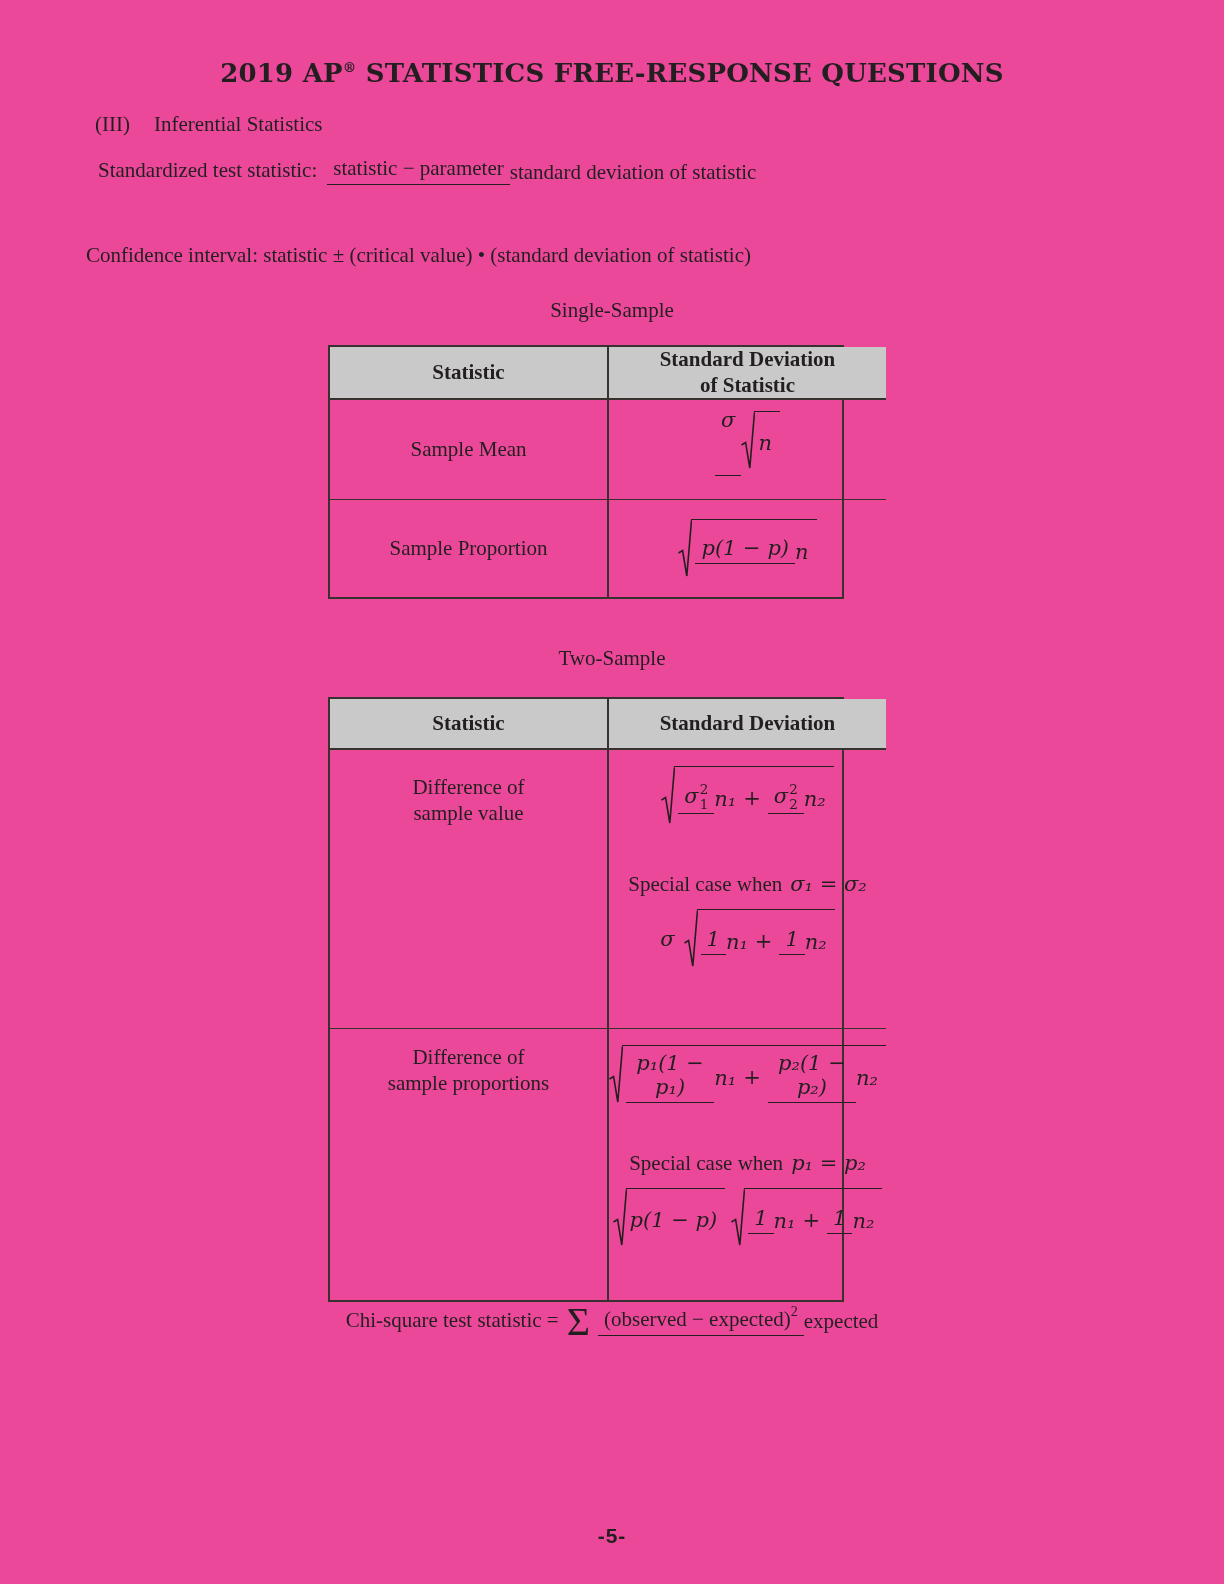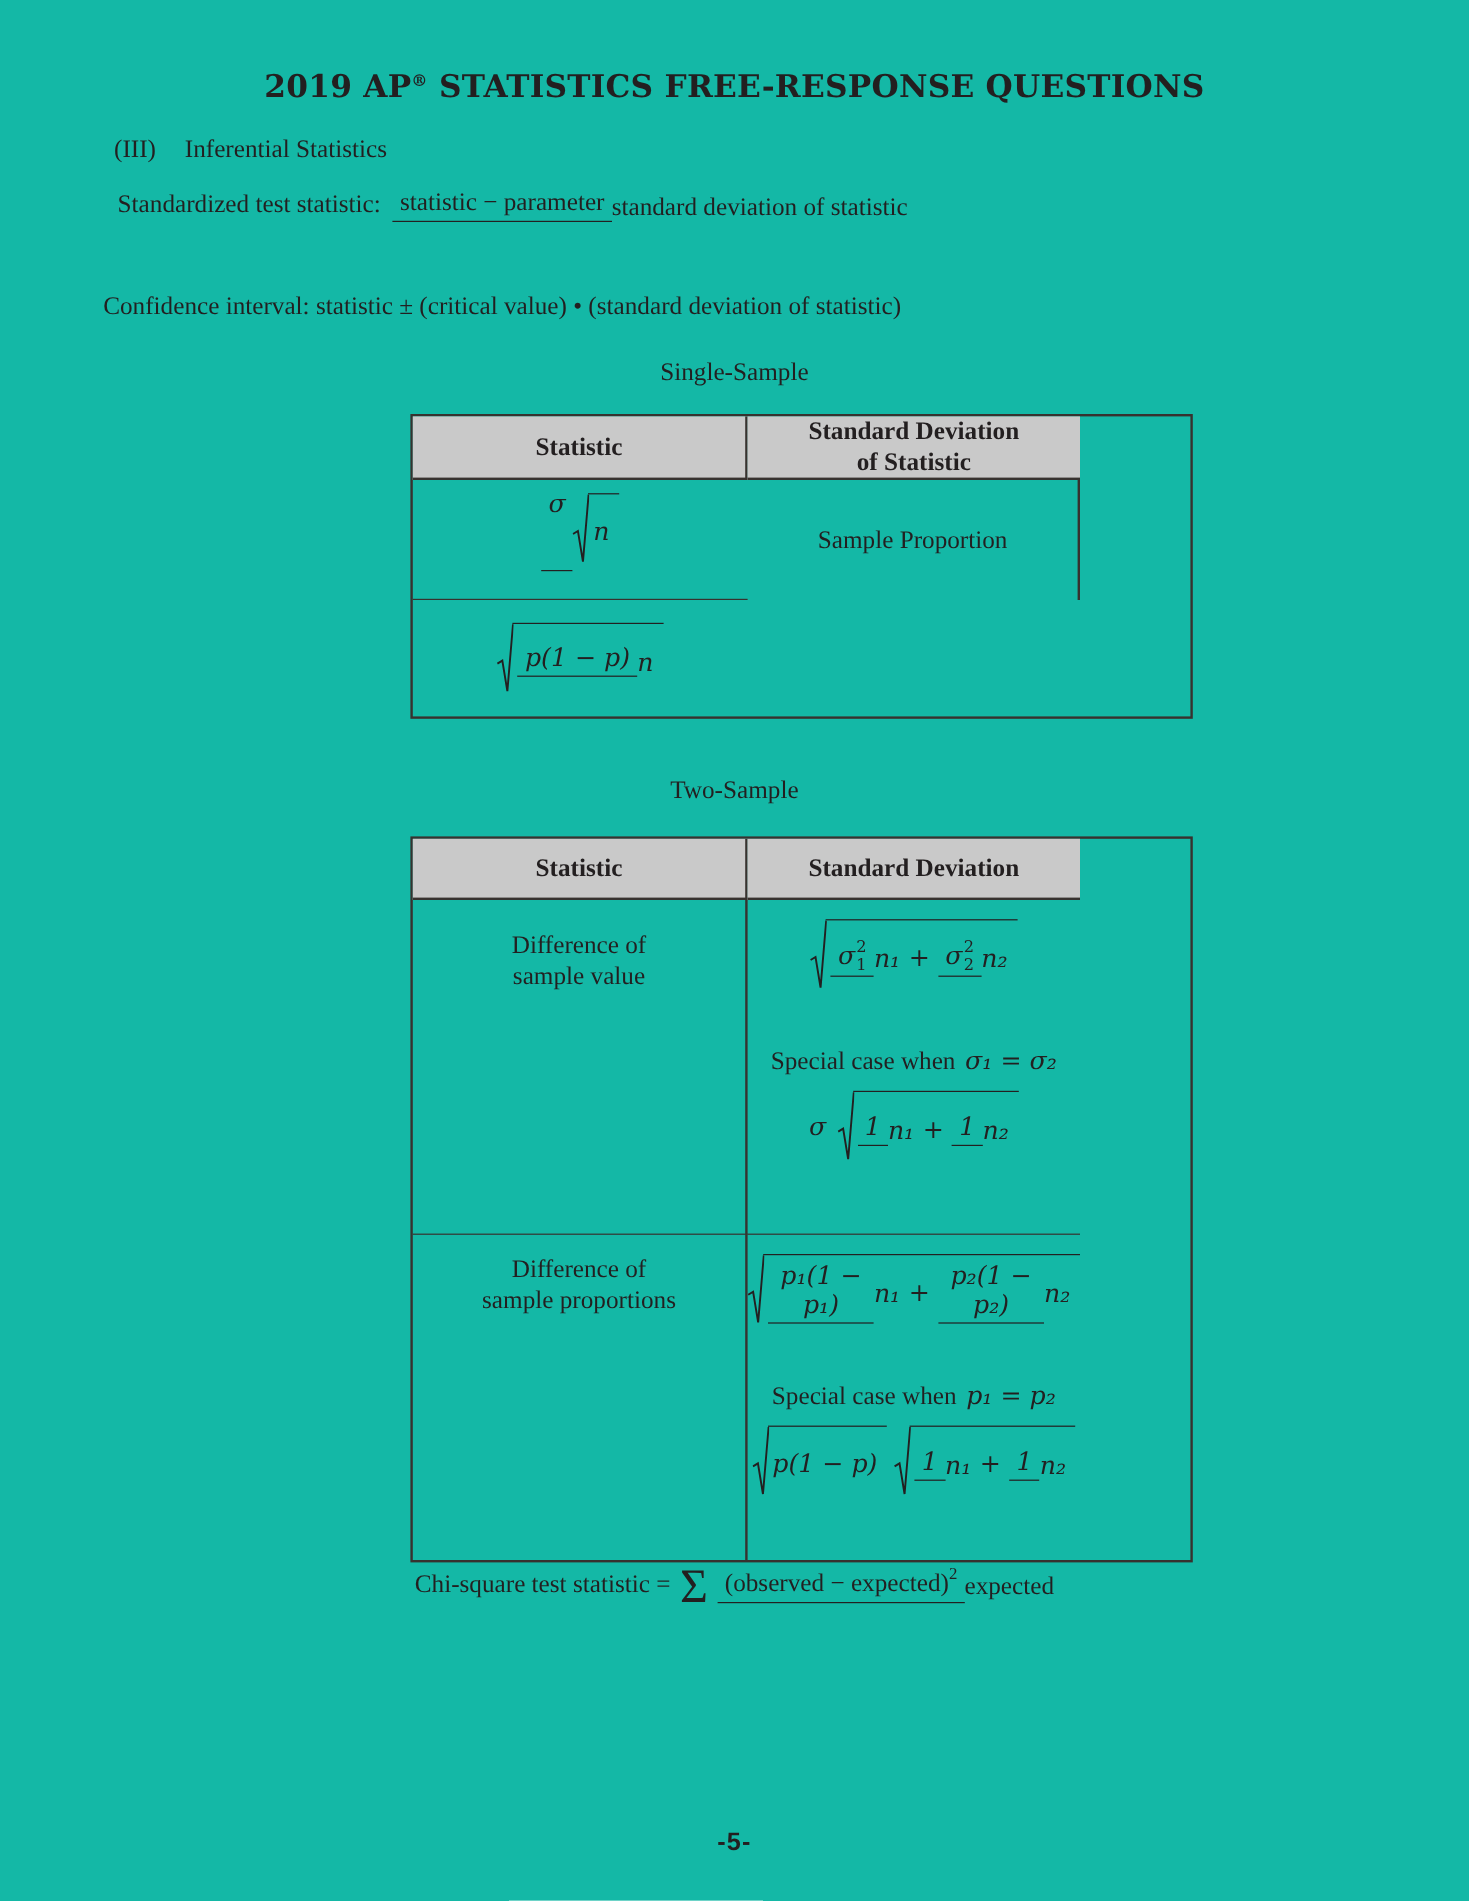--- a/index.html
+++ b/index.html
@@ -6,21 +6,21 @@
     --ink: #231f20;
     --table-border: #37322f;
     --table-header-bg: #c9c9c9;
   }
   * { margin: 0; padding: 0; box-sizing: border-box; }
   html, body { background: #ffffff; }
   .page {
     position: relative;
     width: 1224px;
     height: 1584px;
-    background: #14b8a6;
+    background: #ec4899;
     color: var(--ink);
     font-family: "Liberation Serif", serif;
     font-size: 21px;
     overflow: hidden;
   }
 
   
   .doc-title {
     position: absolute;
     top: 58px; left: 0; right: 0;
@@ -110,22 +110,22 @@
   .tbl-heading {
     position: absolute;
     left: 0; right: 0;
     text-align: center;
   }
   .h-single { top: 298px; }
   .h-two { top: 646px; }
 
   .tbl {
     position: absolute;
-    left: 342px;
-    width: 652px;
+    left: 328px;
+    width: 516px;
     display: grid;
     grid-template-columns: 279px 277px;
     border: 2.5px solid var(--table-border);
   }
   .tbl1 { top: 345px; grid-template-rows: 53px 100px 97px; }
   .tbl2 { top: 697px; grid-template-rows: 51px 279px 271px; }
   .cell {
     display: flex;
     flex-direction: column;
     align-items: center;
@@ -206,20 +206,21 @@
 
   <div class="tbl-heading h-single">Single-Sample</div>
 
   <div class="tbl tbl1">
     <div class="cell c1 hdr">Statistic</div>
     <div class="cell hdr">
       <span>Standard Deviation</span>
       <span>of Statistic</span>
     </div>
 
+    <div class="cell c1 rowline">Sample Mean</div>
     <div class="cell rowline f-mean">
       <span class="frac math">
         <span class="num">σ</span>
         <span class="den">
           <span class="sqrt">
             <span class="rad">
                 <svg viewBox="0 0 14 60" preserveAspectRatio="none">
                   <path d="M0.5 34 L4.6 31.5 L8.8 57 L13.5 1.2" fill="none" stroke="currentColor" stroke-width="1.6" vector-effect="non-scaling-stroke"></path>
                 </svg>
               </span>

